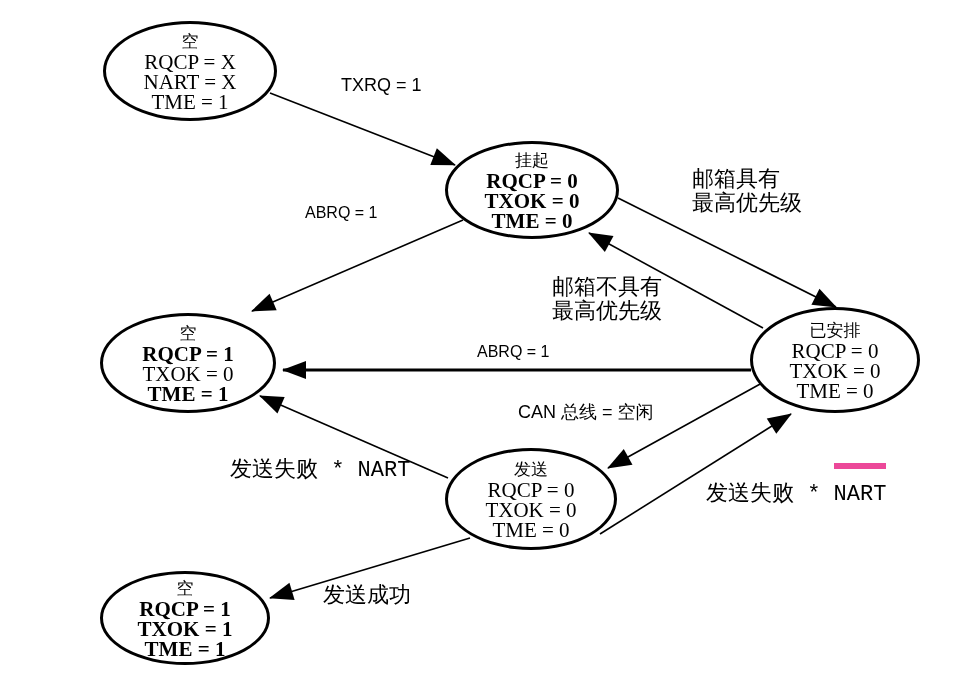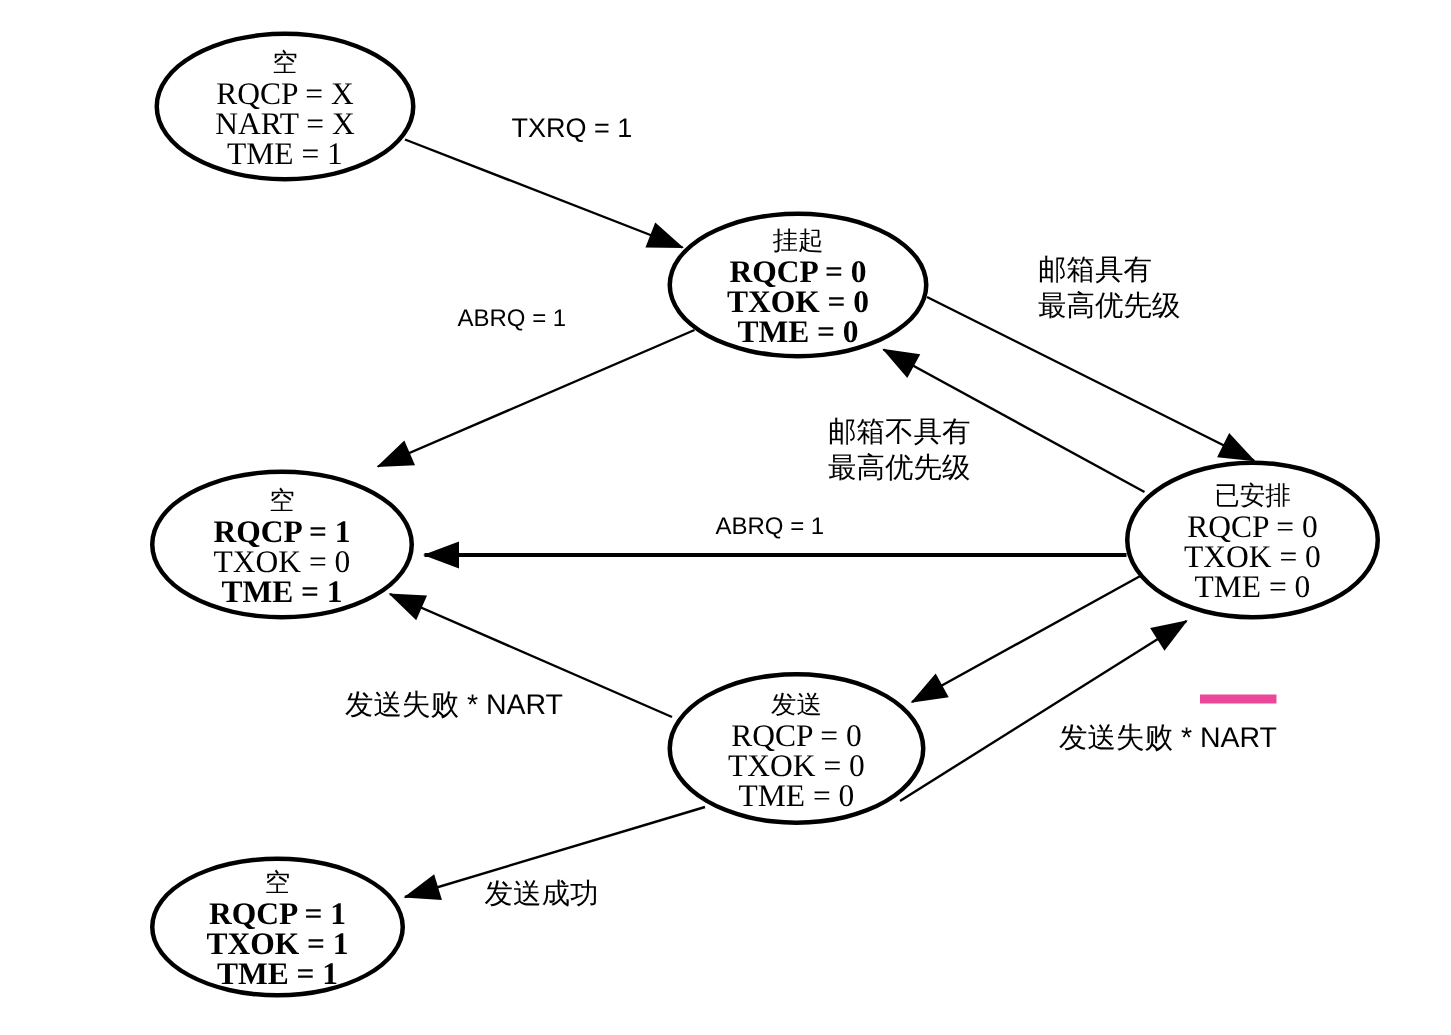--- a/index.html
+++ b/index.html
@@ -27,21 +27,21 @@
   .state .title{font-size:17px;line-height:21px;}
   .state .val{font-size:21px;line-height:20px;font-family:Liberation Serif, serif;}
   .b{font-weight:bold;}
   .edge-label{
     position:absolute;
     white-space:nowrap;
     font-size:18px;
     line-height:22px;
   }
   .edge-label.small{font-size:16px;}
-  .edge-label.cjk{font-size:19px;line-height:24px;}
+  .edge-label.cjk{font-size:22px;line-height:24px;font-family:Liberation Mono, monospace;}
   .ov{
     display:inline-block;
     border-top:6px solid #ec4899;
     padding-top:14px;
     line-height:1.05;
   }
 </style>
 </head>
 <body>
 
@@ -115,20 +115,21 @@
     <span style="display:block">最高优先级</span>
   </div>
 
   <div class="edge-label cjk" style="left:552px;top:277px;">
     <span style="display:block">邮箱不具有</span>
     <span style="display:block">最高优先级</span>
   </div>
 
   <div class="edge-label small" style="left:477px;top:341px;">ABRQ = 1</div>
 
+  <div class="edge-label" style="left:518px;top:401px;">CAN 总线 = 空闲</div>
 
   <div class="edge-label cjk" style="left:230px;top:459px;">发送失败 * NART</div>
 
   <div class="edge-label cjk" style="left:706px;top:463px;"><span>发送失败 * </span><span class="ov">NART</span></div>
 
   <div class="edge-label cjk" style="left:323px;top:585px;">发送成功</div>
 
 </div>
 
 </body></html>

